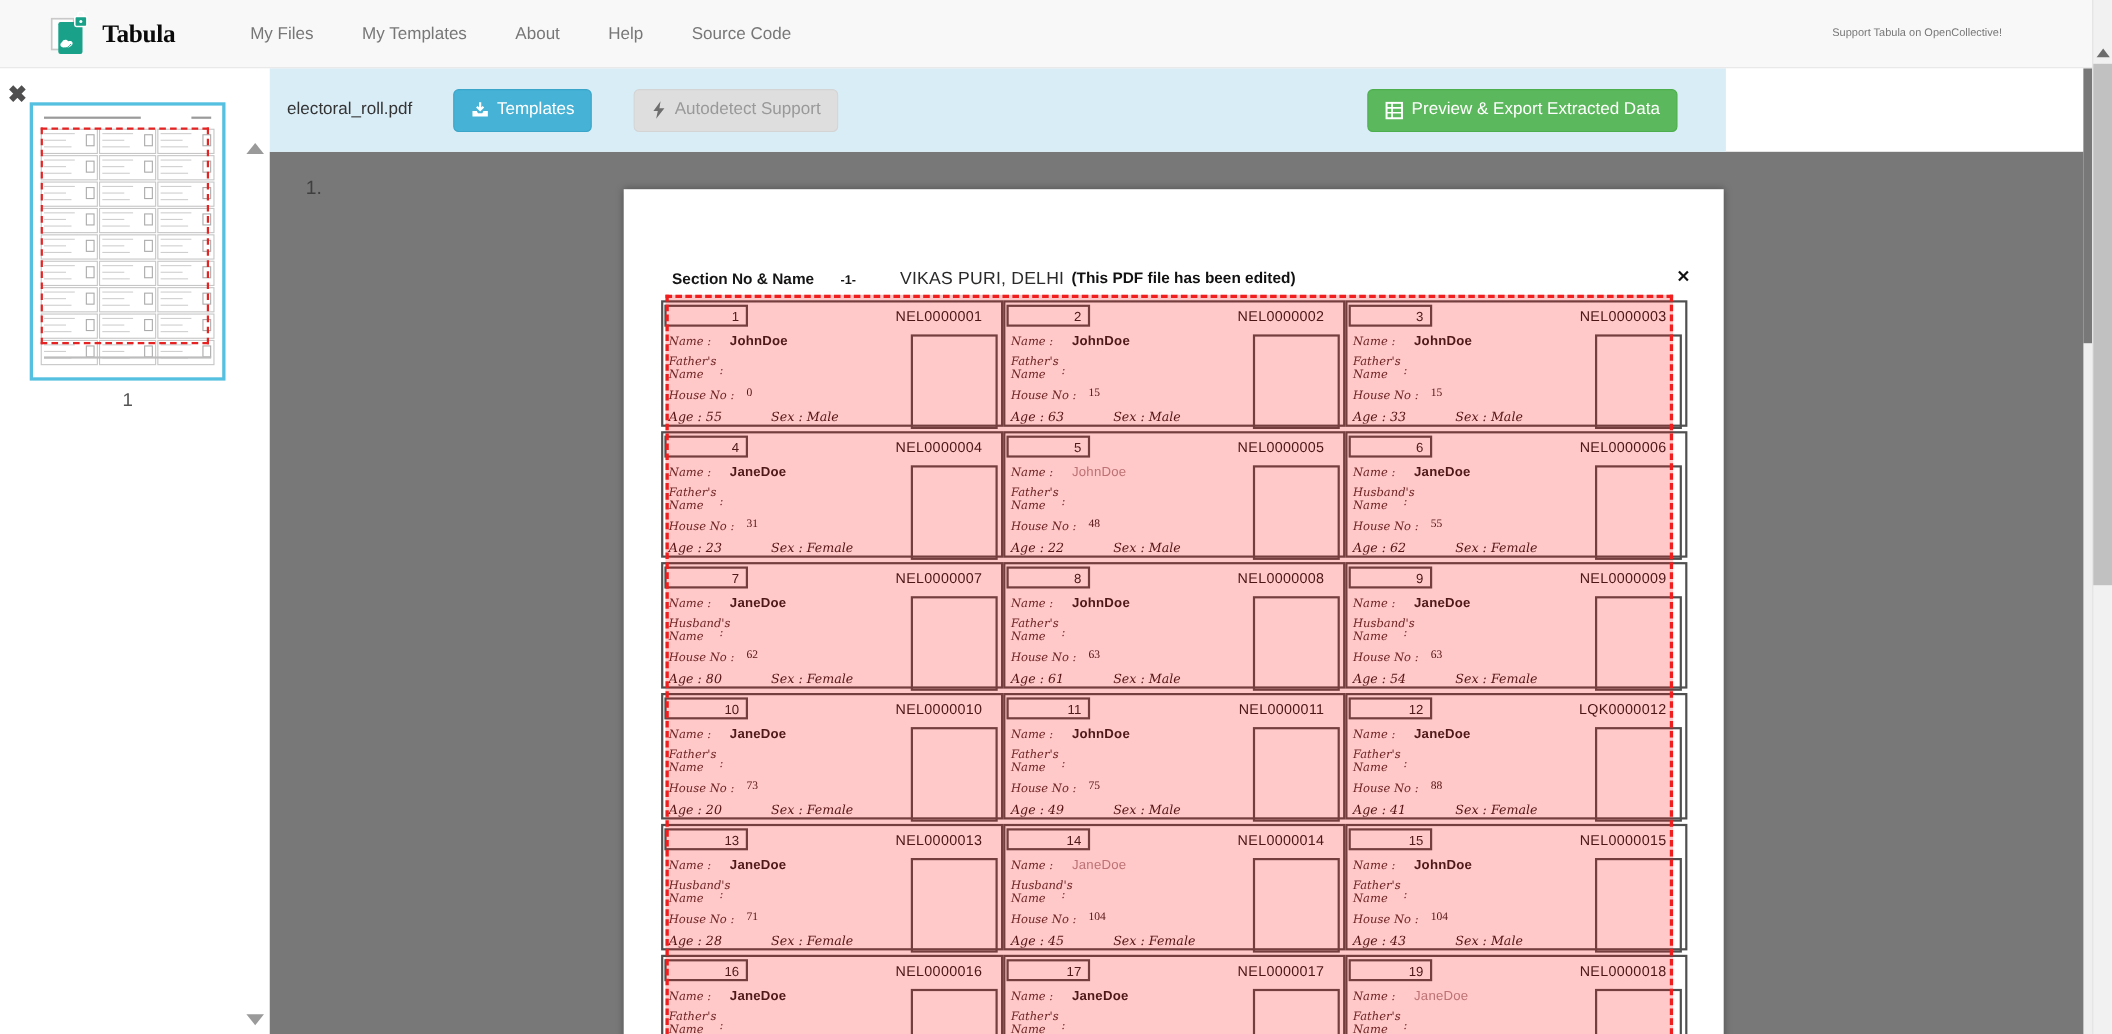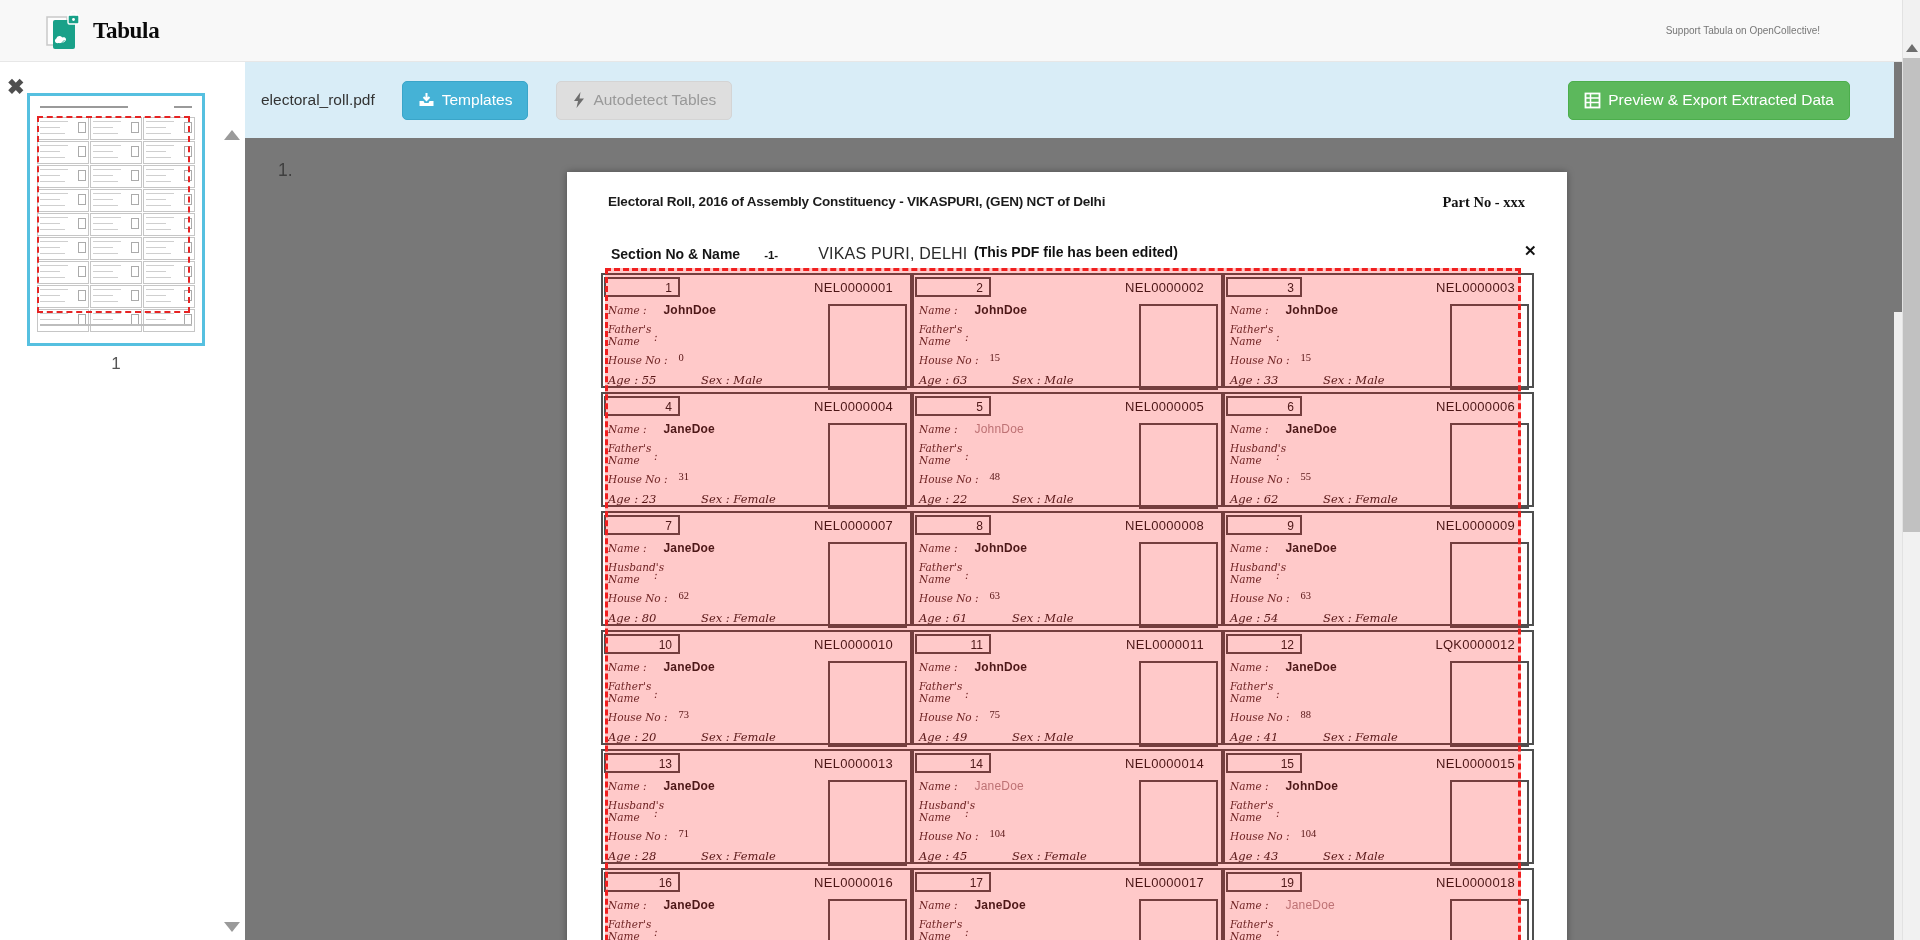--- a/index.html
+++ b/index.html
@@ -34,22 +34,22 @@
               border:2px dashed #e62323; }
   .mini-foot { position:absolute; bottom:1px; left:4px; right:4px; height:2px; background:#bdbdbd; }
   .thumb-label { position:absolute; left:27px; top:292px; width:178px; text-align:center;
                  font-size:17px; color:#555; }
   .sb-arrow { position:absolute; left:224px; width:0; height:0; cursor:pointer; }
   .sb-arrow.up   { top:68px;    border-left:8px solid transparent; border-right:8px solid transparent; border-bottom:10px solid #9a9a9a; }
   .sb-arrow.down { top:922px-62px; border-left:8px solid transparent; border-right:8px solid transparent; border-top:10px solid #9a9a9a; }
   .sb-arrow.down { top:860px; }
 
   
-  .toolbar { position:absolute; left:245px; top:62px; width:1649px; height:76px;
-             background:#d9edf7; display:flex; align-items:center; z-index:2; }
+  .toolbar { position:absolute; left:245px; top:62px; width:1324px; height:76px;
+             background:#d9edf7; display:flex; align-items:center; z-index:2;gap:10px; }
   .filename { margin-left:16px; font-size:15.5px; color:#333; }
   .btn { height:39px; display:inline-flex; align-items:center; gap:7px; padding:0 15px;
          border-radius:5px; font-size:15.5px; cursor:pointer; border:1px solid transparent; white-space:nowrap; }
   .btn-templates { margin-left:27px; background:#45b2d6; border-color:#3aa5c9; color:#fff; }
   .btn-clear { margin-left:23px; background:#fff; border-color:#ccc; color:#333; }
   .btn-auto { margin-left:28px; background:#dedede; border-color:#d4d4d4; color:#999; cursor:default; }
   .btn-export { position:absolute; right:44px; background:#5cb85c; border-color:#4cae4c; color:#fff;text-align:right; }
   .icon-svg { display:block; }
 
   
@@ -119,20 +119,27 @@
         <rect x="9" y="10" width="22" height="29" rx="2" fill="#19a189"></rect>
         <path d="M15 33c-4 1-5.5-3-2.5-4.8 0.8-2.6 4.4-2.8 5.6-0.6 2.8-1.4 5 1.2 3.4 3.2-1.4 1.9-4.2 2.8-6.5 2.2z" fill="#fff"></path>
         <path d="M14 34.5c2-0.5 5-2 6.5-4.5" stroke="#19a189" stroke-width="0.8" fill="none"></path>
         <rect x="24" y="5" width="11" height="9" rx="1.5" fill="#19a189" stroke="#fff" stroke-width="1.4"></rect>
         <path d="M26.8 5.5V3.6a2.7 2.7 0 0 1 5.4 0v1.9" fill="none" stroke="#fff" stroke-width="1.4"></path>
         <circle cx="29.5" cy="9.5" r="1.4" fill="#fff"></circle>
       </svg>
     </span>
     <span class="brand-text">Tabula</span>
   </div>
+  <div class="nav-links">
+    <span class="nav-link">My Files</span>
+    <span class="nav-link">My Templates</span>
+    <span class="nav-link">About</span>
+    <span class="nav-link">Help</span>
+    <span class="nav-link">Source Code</span>
+  </div>
   <span class="support-link">Support Tabula on OpenCollective!</span>
 </div>
 
 <div class="sidebar">
   <span class="sb-close">✖</span>
   <div class="thumb">
     <div class="mini-head">
       <span class="mini-bar" style="left:4px; top:3px; width:88px;"></span>
       <span class="mini-bar" style="right:4px; top:3px; width:18px;"></span>
     </div>
@@ -323,42 +330,38 @@
     <span>Templates</span>
   </button>
 
 
   <button class="btn btn-auto">
     <span>
       <svg class="icon-svg" width="14" height="18" viewBox="0 0 14 18">
         <path d="M8.5 1L2 10h4l-1.5 7L12 7.5H7.5z" fill="#6e6e6e"></path>
       </svg>
     </span>
-    <span>Autodetect Tables</span>
+    <span>Autodetect Support</span>
   </button>
 
   <button class="btn btn-export">
     <span>
       <svg class="icon-svg" width="17" height="17" viewBox="0 0 17 17">
         <rect x="1.5" y="1.5" width="14" height="14" fill="none" stroke="#fff" stroke-width="1.8"></rect>
         <path d="M1.5 6h14 M1.5 10.5h14 M6.5 1.5v14" stroke="#fff" stroke-width="1.5"></path>
       </svg>
     </span>
     <span>Preview &amp; Export Extracted Data</span>
   </button>
 </div>
 
 <div class="doc-area">
   <span class="page-marker">1.</span>
 
   <div class="pdf-page">
-    <div class="pdf-title-row">
-      <span class="pdf-title">Electoral Roll, 2016 of Assembly Constituency - VIKASPURI,  (GEN) NCT of Delhi</span>
-      <span class="pdf-partno">Part No - xxx</span>
-    </div>
     <div class="pdf-section-row">
       <span class="sec-label">Section No &amp; Name</span>
       <span class="sec-no">-1-</span>
       <span class="sec-val">VIKAS PURI, DELHI</span>
     </div>
     <span class="edited-note">(This PDF file has been edited)</span>
     <span class="sel-close">✕</span>
 
     <div class="card-grid" id="card-grid">
   <div class="vcard">

